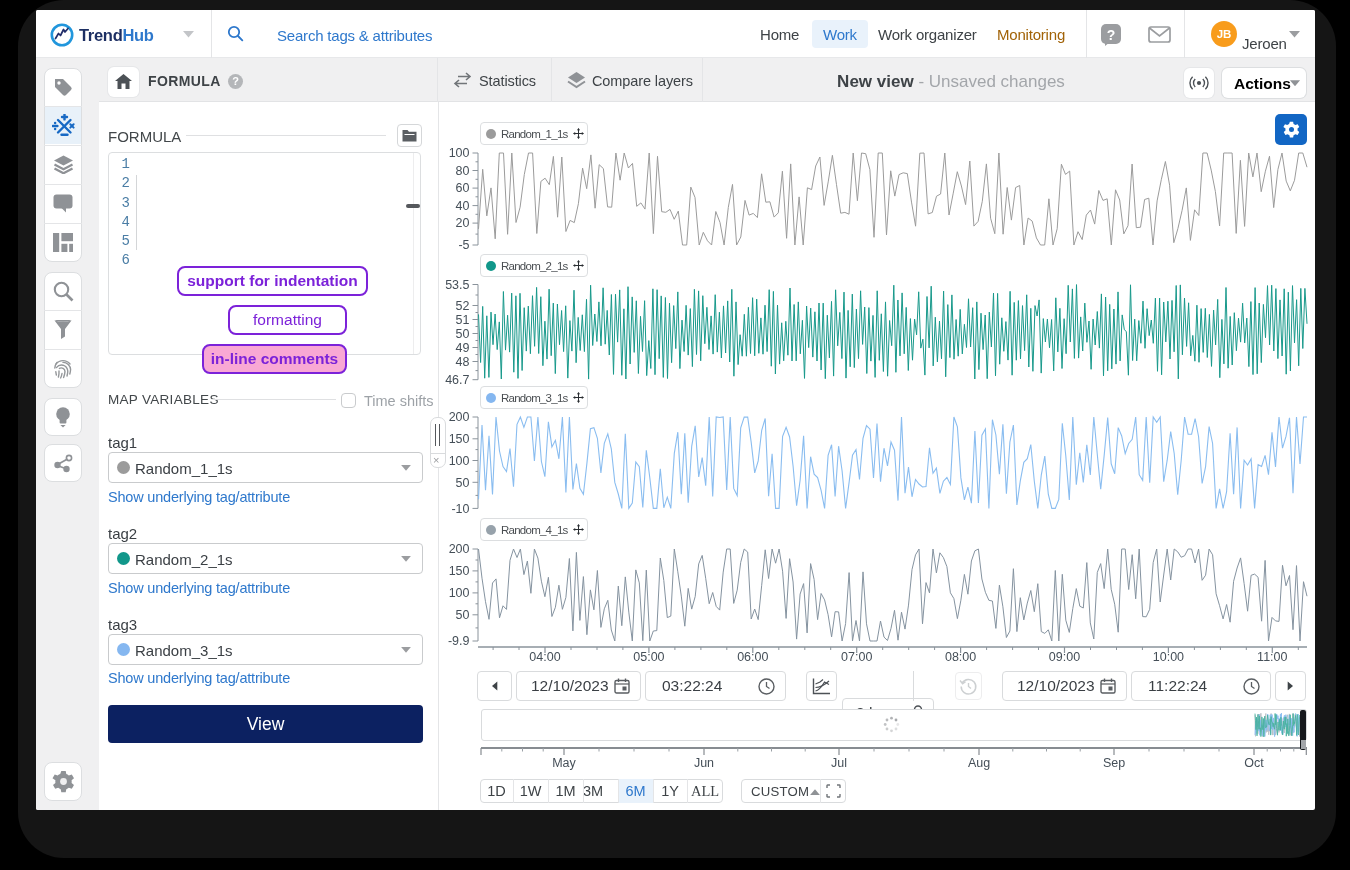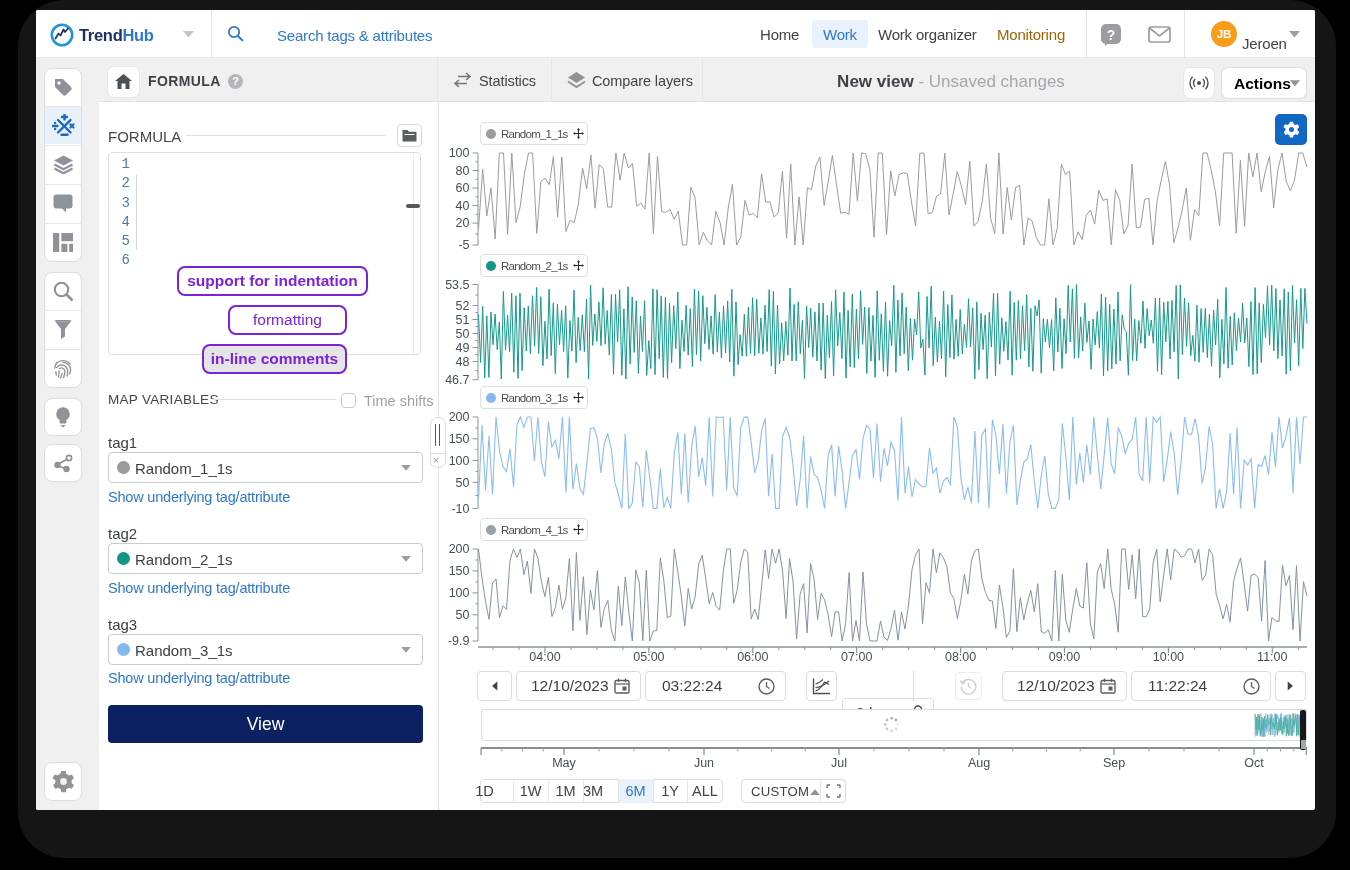--- a/index.html
+++ b/index.html
@@ -193,21 +193,21 @@
 </svg>
 
 <div class="abs" style="left:72px;top:142px;width:313px;height:203px;border:1px solid #dcdee0;border-radius:4px;background:#fff;"></div>
 <div class="vline" style="left:377px;top:143px;height:201px;background:#ededee;"></div>
 <div class="abs" style="left:74px;top:145px;width:20px;text-align:right;font-family:'Liberation Mono',monospace;font-size:14px;line-height:19.3px;color:#4a7da5;">1<br>2<br>3<br>4<br>5<br>6</div>
 <div class="vline" style="left:100px;top:165px;height:75px;background:#d4d6d8;"></div>
 <div class="abs" style="left:370px;top:194px;width:14px;height:3.5px;background:#55585c;border-radius:2px;"></div>
 
 <div class="abs" style="left:120px;top:256px;width:191px;height:30px;border:2.5px solid #7c22d9;border-radius:8px;background:#fff;text-align:center;line-height:25px;font-size:15.5px;font-weight:bold;color:#7c22d9;margin-left:21px;">support for indentation</div>
 <div class="abs" style="left:192px;top:295px;width:119px;height:30px;border:2.5px solid #7c22d9;border-radius:8px;background:#fff;text-align:center;line-height:25px;font-size:15.5px;font-weight:normal;color:#7c22d9;">formatting</div>
-<div class="abs" style="left:166px;top:334px;width:145px;height:30px;border:2.5px solid #7c22d9;border-radius:8px;background:#e5e5e5;text-align:center;line-height:25px;font-size:15.5px;font-weight:bold;color:#7c22d9;">in-line comments</div>
+<div class="abs" style="left:166px;top:334px;width:145px;height:30px;border:2.5px solid #7c22d9;border-radius:8px;background:#f9a8d4;text-align:center;line-height:25px;font-size:15.5px;font-weight:bold;color:#7c22d9;">in-line comments</div>
 
 <div class="abs" style="left:72px;top:382px;font-size:13.5px;color:#42474a;letter-spacing:0.3px;">MAP VARIABLES</div>
 <div class="hline" style="left:176px;top:389px;width:124px;background:#dfe0e2;"></div>
 <div class="abs" style="left:305px;top:383px;width:15px;height:15px;border:1.5px solid #c9cbcd;border-radius:4px;background:#fff;"></div>
 <div class="abs" style="left:328px;top:383px;font-size:14.5px;color:#9da2a7;">Time shifts</div>
 
 <div class="abs" style="left:72px;top:424px;font-size:15px;color:#3a3f44;">tag1</div>
 <div class="abs" style="left:72px;top:442px;width:315px;height:31px;border:1px solid #c9cbcd;border-radius:4px;background:#fff;"></div>
 <div class="abs" style="left:81px;top:451px;width:13px;height:13px;border-radius:50%;background:#9b9b9b;"></div>
 <div class="abs" style="left:99px;top:450px;font-size:15px;color:#3a3f44;">Random_1_1s</div>
@@ -531,27 +531,27 @@
       <circle cx="885.2" cy="724.5" r="1.4" fill="#9b9da0" opacity="0.61"></circle>
       <circle cx="887.0" cy="720.0" r="1.4" fill="#9b9da0" opacity="0.70"></circle>
       <circle cx="891.5" cy="718.2" r="1.4" fill="#9b9da0" opacity="0.79"></circle>
       <circle cx="896.0" cy="720.0" r="1.4" fill="#9b9da0" opacity="0.88"></circle>
     </svg>
 <div class="abs" style="left:1264px;top:700px;width:6px;height:40px;background:#16181c;border-radius:2px;"></div>
 <div class="abs" style="left:1264.5px;top:730px;width:5px;height:9px;background:#a3a6aa;"></div>
 
 <div class="abs" style="left:444px;top:769px;width:243px;height:24px;border:1px solid #d9dbdd;border-radius:4px;background:#fff;"></div>
 <div class="abs" style="left:582px;top:769px;width:35px;height:24px;background:#e9f2fb;"></div>
-<div class="zl" style="left:432px;width:33px;">1D</div>
+<div class="zl" style="left:444px;width:33px;">1D</div>
 <div class="zl" style="left:477px;width:35px;">1W</div>
 <div class="zl" style="left:512px;width:35px;">1M</div>
 <div class="zl" style="left:547px;width:17px;">3M</div>
 <div class="zl" style="left:582px;width:35px;color:#2e78cc;">6M</div>
 <div class="zl" style="left:617px;width:34px;">1Y</div>
-<div class="zl" style="left:651px;width:36px;">ALL</div>
+<div class="zl" style="left:651px;width:36px;font-family:Liberation Serif, serif;">ALL</div>
 <div class="vline" style="left:477px;top:769px;height:24px;background:#e4e5e7;"></div>
 <div class="vline" style="left:512px;top:769px;height:24px;background:#e4e5e7;"></div>
 <div class="vline" style="left:547px;top:769px;height:24px;background:#e4e5e7;"></div>
 <div class="vline" style="left:582px;top:769px;height:24px;background:#e4e5e7;"></div>
 <div class="vline" style="left:617px;top:769px;height:24px;background:#e4e5e7;"></div>
 <div class="vline" style="left:651px;top:769px;height:24px;background:#e4e5e7;"></div>
 <div class="abs" style="left:705px;top:769px;width:105px;height:24px;border:1px solid #d9dbdd;border-radius:4px;background:#fff;"></div>
 <div class="abs" style="left:715px;top:774px;font-size:13.2px;color:#3e4347;letter-spacing:0.2px;">CUSTOM</div>
 <svg class="abs" style="left:773px;top:778px;" width="12" height="8" viewBox="0 0 13 9">
       <path d="M1 8 L6.5 1.5 L12 8 Z" fill="#8f9296"></path>

